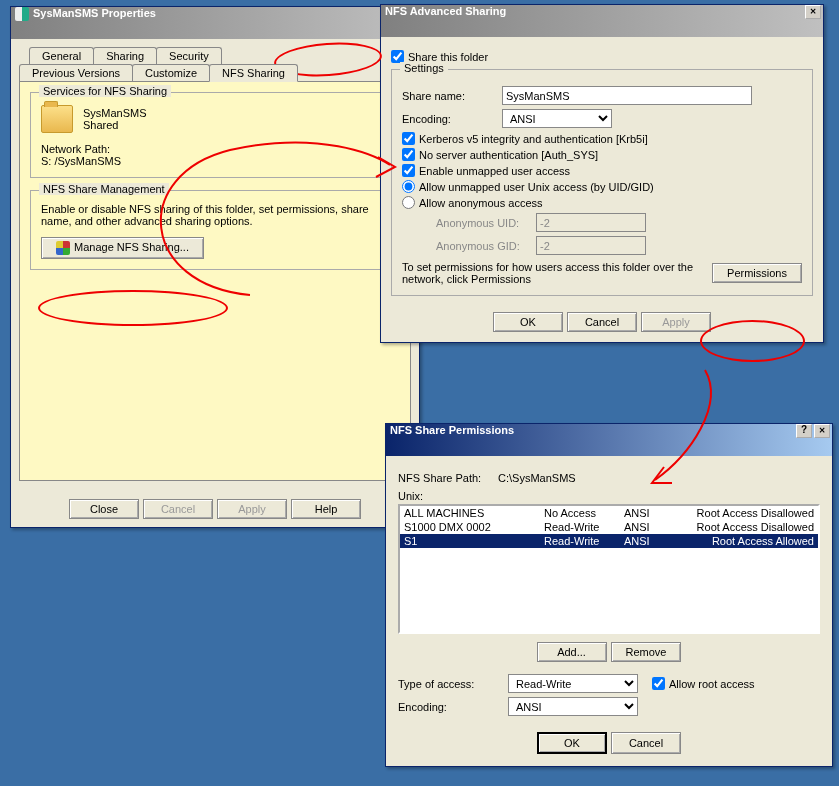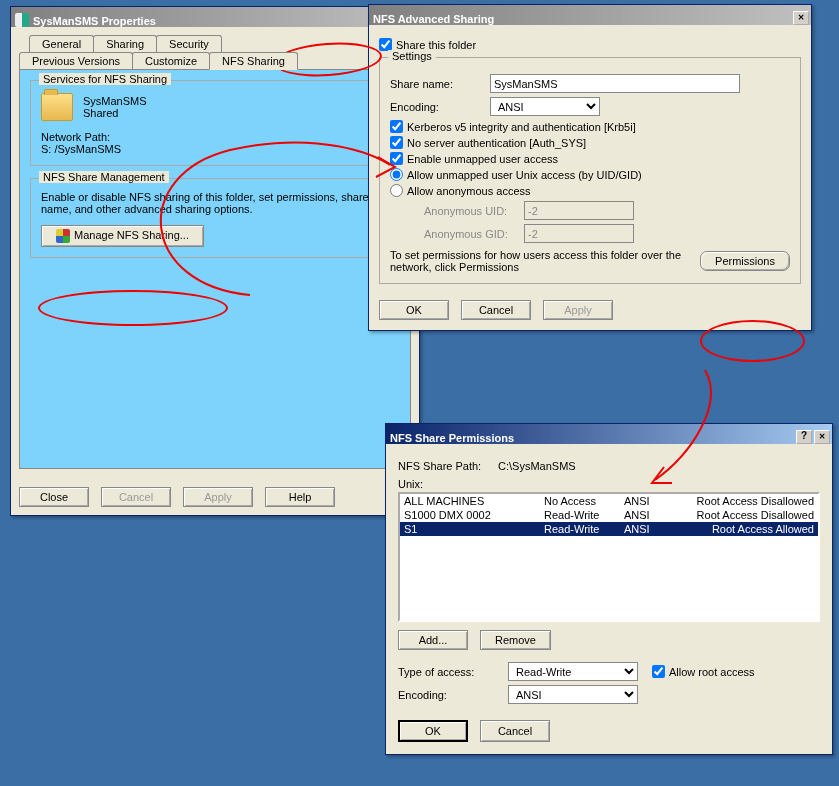--- a/index.html
+++ b/index.html
@@ -14,23 +14,23 @@
     }
     .dialog {
       position: absolute;
       background: #ece9d8;
       border: 1px solid #0a246a;
       box-shadow: 2px 2px 3px rgba(0,0,0,0.3);
     }
     .titlebar {
       background: linear-gradient(to right, #0a246a, #a6caf0);
       color: #fff;
-      height: 20px;
+      height: 32px;
       display: flex;
-      align-items: flex-end;
+      align-items: flex-start;
       padding: 0 2px 0 4px;
       font-weight: bold;
     }
     .titlebar.light {
       background: linear-gradient(to right, #808080, #c0c0c0);
     }
     .titlebar .title-text { flex: 1; }
     .win-btn {
       width: 16px; height: 14px;
       background: #d4d0c8;
@@ -58,21 +58,21 @@
     }
     .tab.active {
       background: #ece9d8;
       position: relative;
       z-index: 2;
       border-bottom: 1px solid #ece9d8;
       margin-bottom: -1px;
     }
     .tab-panel {
       border: 1px solid #888;
-      background: #7dd3fc;
+      background: #fef9c3;
       min-height: 340px;
       margin: 0 8px 10px 8px;
       padding: 10px;
     }
     .groupbox {
       border: 1px solid #aaa;
       padding: 12px 10px 10px 10px;
       margin-bottom: 12px;
       position: relative;
     }
@@ -87,21 +87,21 @@
       background: #ece9d8;
       border: 1px solid #888;
       box-shadow: inset 1px 1px 0 #fff, inset -1px -1px 0 #aaa;
       padding: 3px 14px;
       cursor: pointer;
       font-family: inherit;
       font-size: 11px;
       min-width: 70px;
     }
     .btn:disabled, .btn.disabled { color: #999; }
-    .btn-row { display: flex; gap: 12px; justify-content: flex-start; padding: 8px; }
+    .btn-row { display: flex; gap: 4px; justify-content: center; padding: 8px; }
     .folder-icon {
       display: inline-block;
       width: 32px; height: 28px;
       background: linear-gradient(#fce08a,#e9b84e);
       border: 1px solid #c79a2d;
       border-radius: 2px;
       position: relative;
     }
     .folder-icon::before {
       content:"";
@@ -203,21 +203,21 @@
   </div>
 
   <div class="btn-row">
     <button class="btn">Close</button>
     <button class="btn disabled" disabled="">Cancel</button>
     <button class="btn disabled" disabled="">Apply</button>
     <button class="btn">Help</button>
   </div>
 </div>
 
-<div class="dialog" style="left:368px; top:4px; width:444px;">
+<div class="dialog" style="left:380px; top:4px; width:444px;">
   <div class="titlebar light">
     <span class="title-text">NFS Advanced Sharing</span>
     <span class="win-btn win-btn-x"></span>
   </div>
   <div style="padding:10px;">
     <label class="cline">
       <input type="checkbox" class="checkbox" checked="" style="">
       <span>Share this folder</span>
     </label>
 
@@ -259,21 +259,21 @@
         <div style="width:100px; color:#888;">Anonymous UID:</div>
         <input class="text" disabled="" style="width: 110px;" value="-2">
       </div>
       <div class="field-row indent3">
         <div style="width:100px; color:#888;">Anonymous GID:</div>
         <input class="text" disabled="" style="width: 110px;" value="-2">
       </div>
 
       <div class="permtext">
         <div class="ptxt">To set permissions for how users access this folder over the network, click Permissions</div>
-        <button class="btn" style="min-width:90px;border-radius:7px;">Permissions</button>
+        <button class="btn" style="min-width:90px;">Permissions</button>
       </div>
     </div>
 
     <div class="btn-row" style="padding:4px 0 0 0;">
       <button class="btn">OK</button>
       <button class="btn">Cancel</button>
       <button class="btn disabled" disabled="">Apply</button>
     </div>
   </div>
 </div>

